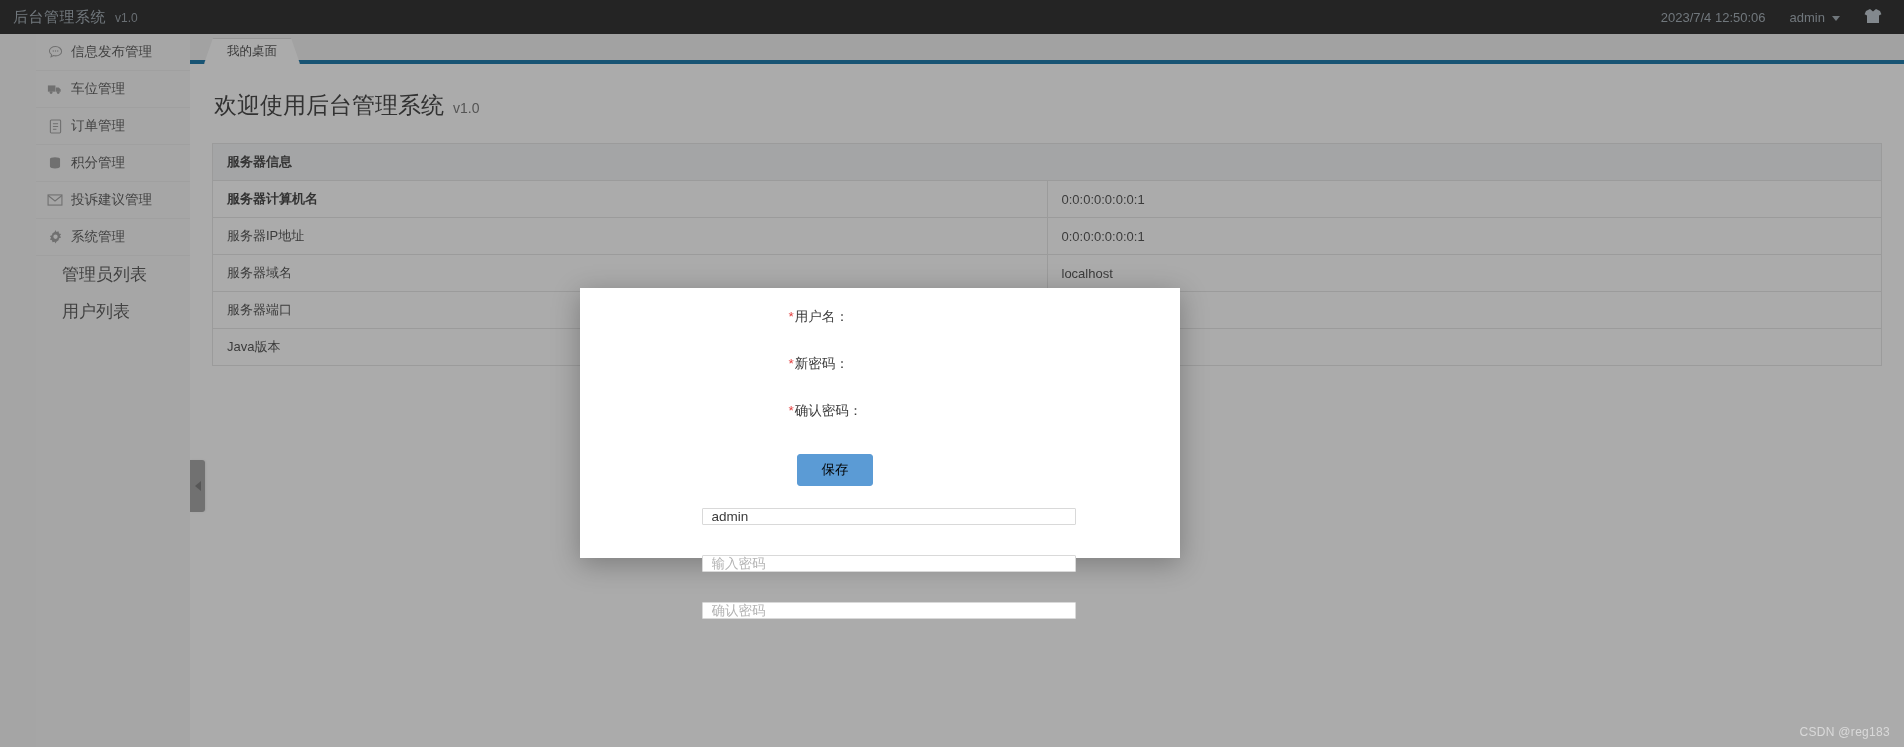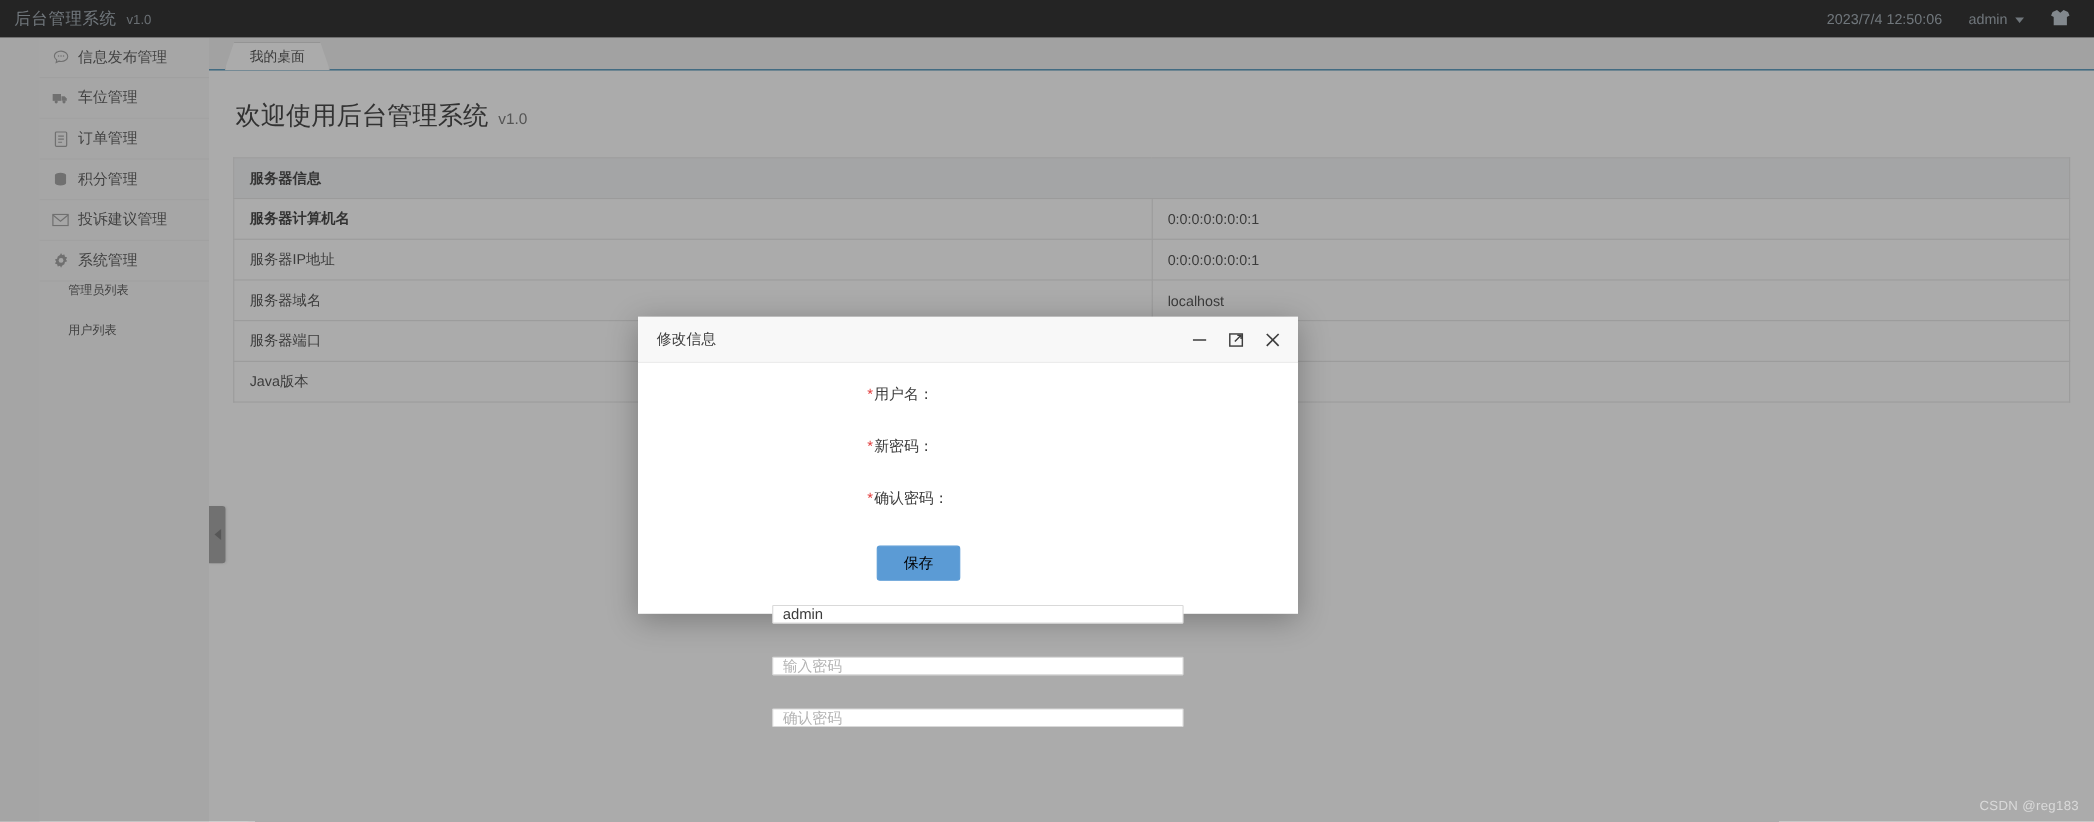--- a/index.html
+++ b/index.html
@@ -84,23 +84,23 @@
     content: "";
     position: absolute; left: 0; top: 0;
     width: 7px; height: 7px;
     border-right: 1.4px solid #9a9a9a;
     border-bottom: 1.4px solid #9a9a9a;
     transform: rotate(45deg);
   }
   .nav-group.open .chev::before { transform: rotate(-135deg); top: 3px; }
   .nav-sub {
     height: 37px;
-    display: flex; 
+    display: flex; align-items: center;
     padding-left: 26px;
-    font-size: 11px;
+    font-size: 17px;
     color: #4a4a4a;
     cursor: pointer;
   }
 
   
   #collapse-handle {
     position: absolute;
     left: 190px; top: 460px;
     width: 15px; height: 52px;
     background: #9b9b9b;
@@ -121,21 +121,21 @@
   
   #content {
     position: absolute; top: 34px; left: 190px;
     width: 1714px; height: 713px;
     background: #ffffff;
   }
   #tabstrip {
     height: 30px;
     background: #f0f0f0;
     position: relative;
-    border-bottom: 1px solid #0369a1;
+    border-bottom: 4px solid #0369a1;
   }
   .tab {
     position: absolute;
     left: 14px; top: 4px;
     height: 26px;
     padding: 0 22px;
     display: flex; align-items: center;
     font-size: 12.5px; color: #3b3b3b;
     background: #ffffff;
     border: 1px solid #d8d8d8;
@@ -412,42 +412,20 @@
           </tr>
         </tbody>
       </table>
     </div>
   </div>
 </div>
 
 <div id="overlay"></div>
 
 <div id="modal">
-  <div id="modal-header">
-    <span id="modal-title">修改信息</span>
-    <span id="modal-controls">
-      <span class="ctl">
-        <svg width="15" height="13" viewBox="0 0 15 13">
-            <line x1="1.5" y1="7" x2="13.5" y2="7" stroke="#3d3d3d" stroke-width="1.4"></line>
-          </svg>
-      </span>
-      <span class="ctl">
-        <svg width="14" height="14" viewBox="0 0 14 14">
-            <rect x="1" y="1.6" width="11.4" height="11" fill="none" stroke="#3d3d3d" stroke-width="1.3"></rect>
-            <path d="M5.6 8.4L11 3M7.8 2.8h3.5v3.4" fill="none" stroke="#3d3d3d" stroke-width="1.3"></path>
-          </svg>
-      </span>
-      <span class="ctl">
-        <svg width="14" height="14" viewBox="0 0 14 14">
-            <line x1="1.6" y1="1.6" x2="12.4" y2="12.4" stroke="#3d3d3d" stroke-width="1.5"></line>
-            <line x1="12.4" y1="1.6" x2="1.6" y2="12.4" stroke="#3d3d3d" stroke-width="1.5"></line>
-          </svg>
-      </span>
-    </span>
-  </div>
 
   <div id="modal-body">
     <div class="form-row">
       <span class="form-label"><span class="req">*</span><span>用户名：</span></span>
       <input type="text" value="admin" style="">
     </div>
 
     <div class="form-row">
       <span class="form-label"><span class="req">*</span><span>新密码：</span></span>
       <input type="text" placeholder="输入密码" style="">

